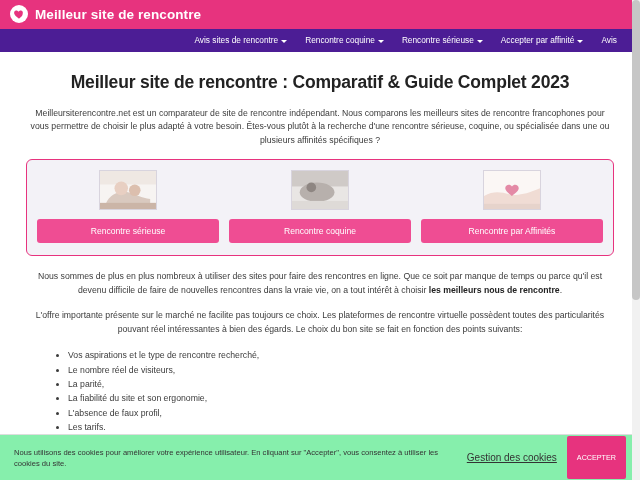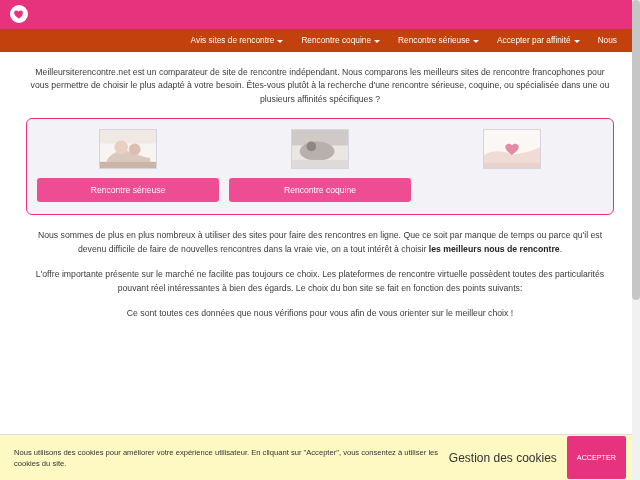--- a/index.html
+++ b/index.html
@@ -37,21 +37,21 @@
   .site-title {
     color: #ffffff;
     font-size: 13.5px;
     font-weight: bold;
     letter-spacing: .1px;
     white-space: nowrap;
   }
 
   
   .navbar {
-    background: #c2410c;
+    background: #4c1d95;
     height: 24px;
     display: flex;
     align-items: center;
     justify-content: flex-end;
     padding: 0 14px 0 12px;
     border-top: 1px solid #e7337e;
   }
   .nav-item {
     color: #ffffff;
     font-size: 8.3px;
@@ -142,39 +142,41 @@
     font-size: 8.7px;
     line-height: 1.65;
     color: #3b3b3b;
   }
 
   
   .cookie-bar {
     position: absolute;
     left: 0; right: 0; bottom: 0;
     height: 46px;
-    background: #fef9c3;
+    background: #86efac;
     border-top: 1px solid #dddddd;
     display: flex;
     align-items: center;
     padding: 0 14px;
     gap: 10px;
   }
   .cookie-text {
     flex: 1 1 auto;
     font-size: 7.6px;
     line-height: 1.45;
     color: #333333;
     max-width: 430px;
   }
   .cookie-link {
-    font-size: 12px;
+    font-size: 10px;
     color: #333333;
+    text-decoration: underline;
     white-space: nowrap;
     cursor: pointer;
+    margin-left: 13px;
   }
   .cookie-accept {
     background: #e7337e;
     color: #ffffff;
     font-size: 7.2px;
     border: none;
     border-radius: 2px;
     padding: 17px 10px;
     cursor: pointer;
     white-space: nowrap;
@@ -200,46 +202,48 @@
 <body>
 
 <div class="page">
 
   <div class="topbar">
     <span class="logo-mark">
       <svg width="12" height="12" viewBox="0 0 24 24" aria-hidden="true">
         <path d="M12 21s-7.5-4.9-9.3-9.2C1.3 8.3 3.2 5 6.6 5c2 0 3.6 1.2 4.4 2.5C11.8 6.2 13.4 5 15.4 5c3.4 0 5.3 3.3 3.9 6.8C19.5 16.1 12 21 12 21z" fill="#e7337e"></path>
       </svg>
     </span>
+    <span class="site-title">Meilleur site de rencontre</span>
   </div>
 
   <div class="navbar">
     <div class="nav-item">
       <span>Avis sites de rencontre</span>
       <span class="caret"></span>
     </div>
     <div class="nav-item">
       <span>Rencontre coquine</span>
       <span class="caret"></span>
     </div>
     <div class="nav-item">
       <span>Rencontre sérieuse</span>
       <span class="caret"></span>
     </div>
     <div class="nav-item">
       <span>Accepter par affinité</span>
       <span class="caret"></span>
     </div>
     <div class="nav-item">
-      <span>Nous</span>
+      <span>Avis</span>
     </div>
   </div>
 
   <div class="content">
 
+    <h1 class="page-title">Meilleur site de rencontre : Comparatif &amp; Guide Complet 2023</h1>
 
     <p class="intro">Meilleursiterencontre.net est un comparateur de site de rencontre indépendant. Nous comparons les meilleurs sites de rencontre francophones pour vous permettre de choisir le plus adapté à votre besoin. Êtes-vous plutôt à la recherche d'une rencontre sérieuse, coquine, ou spécialisée dans une ou plusieurs affinités spécifiques ?</p>
 
     <div class="cards-wrap">
 
       <div class="card">
         <div class="card-photo">
           <svg class="ph-bg" viewBox="0 0 58 40" preserveAspectRatio="none" aria-hidden="true">
             <rect width="58" height="40" fill="#f7f4f2"></rect>
             <rect x="0" y="0" width="58" height="14" fill="#efe8e3"></rect>
@@ -267,28 +271,37 @@
 
       <div class="card">
         <div class="card-photo">
           <svg class="ph-bg" viewBox="0 0 58 40" preserveAspectRatio="none" aria-hidden="true">
             <rect width="58" height="40" fill="#fbf7f5"></rect>
             <path d="M0 26c10-6 18-4 26-2 9 2 18 0 32-6v22H0z" fill="#f0dcd4"></path>
             <path d="M29 16c-2-3-7-2-7 2 0 3 5 6 7 8 2-2 7-5 7-8 0-4-5-5-7-2z" fill="#e48aa6"></path>
             <rect x="0" y="34" width="58" height="6" fill="#e6d3cb"></rect>
           </svg>
         </div>
+        <button class="card-btn">Rencontre par Affinités</button>
       </div>
 
     </div>
 
     <p class="body-text"><span>Nous sommes de plus en plus nombreux à utiliser des sites pour faire des rencontres en ligne. Que ce soit par manque de temps ou parce qu'il est devenu difficile de faire de nouvelles rencontres dans la vraie vie, on a tout intérêt à choisir </span><b>les meilleurs nous de rencontre</b><span>.</span></p>
 
     <p class="body-text">L'offre importante présente sur le marché ne facilite pas toujours ce choix. Les plateformes de rencontre virtuelle possèdent toutes des particularités pouvant réel intéressantes à bien des égards. Le choix du bon site se fait en fonction des points suivants:</p>
 
+    <ul class="bullets">
+      <li>Vos aspirations et le type de rencontre recherché,</li>
+      <li>Le nombre réel de visiteurs,</li>
+      <li>La parité,</li>
+      <li>La fiabilité du site et son ergonomie,</li>
+      <li>L'absence de faux profil,</li>
+      <li>Les tarifs.</li>
+    </ul>
 
     <p class="body-text">Ce sont toutes ces données que nous vérifions pour vous afin de vous orienter sur le meilleur choix !</p>
 
   </div>
 
   <div class="cookie-bar">
     <div class="cookie-text">Nous utilisons des cookies pour améliorer votre expérience utilisateur. En cliquant sur "Accepter", vous consentez à utiliser les cookies du site.</div>
     <a class="cookie-link">Gestion des cookies</a>
     <button class="cookie-accept">ACCEPTER</button>
   </div>

